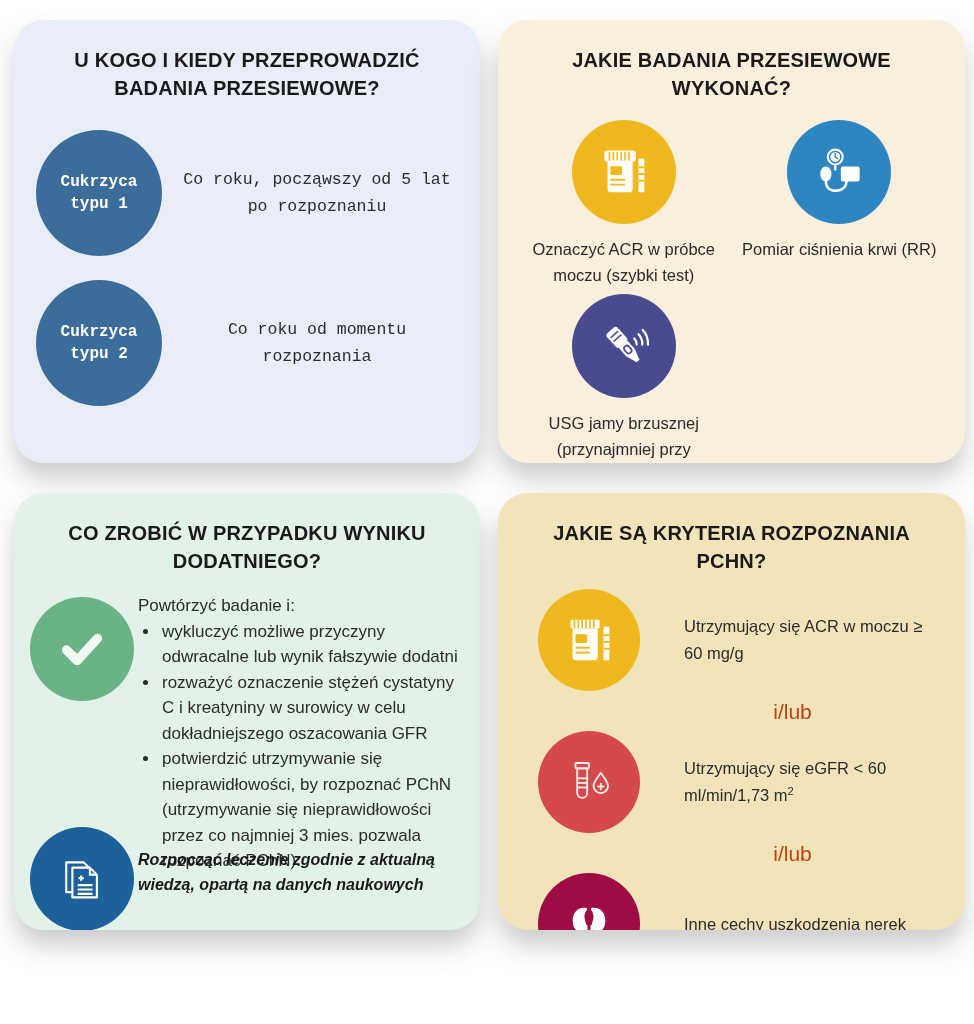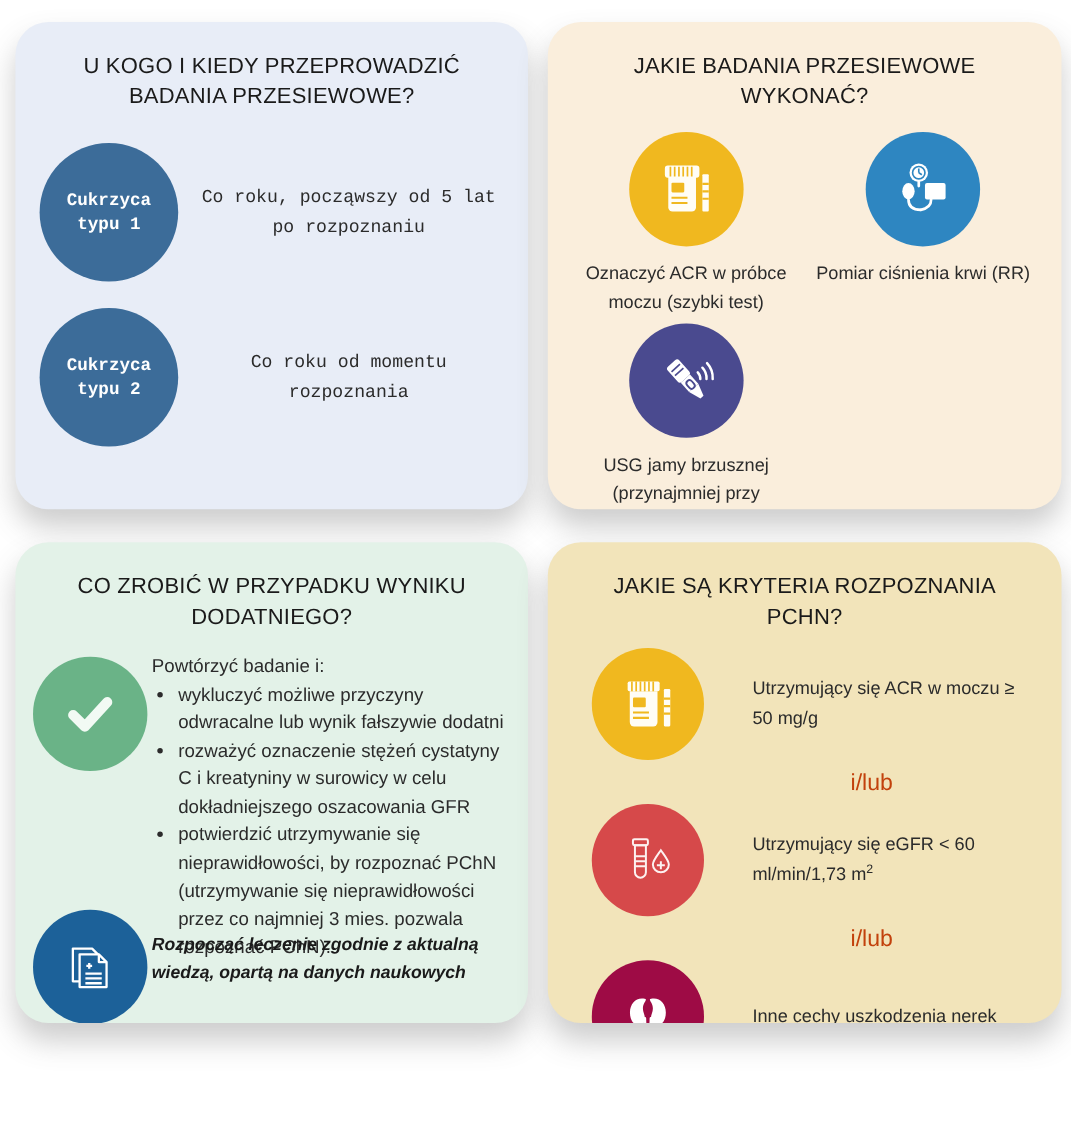--- a/index.html
+++ b/index.html
@@ -31,21 +31,21 @@
   }
 
   
   #panel-screening-who   { left: 14px;  top: 20px;  width: 466px; height: 443px; background: #e8edf7; }
   #panel-screening-tests { left: 498px; top: 20px;  width: 467px; height: 443px; background: #faeedc; }
   #panel-positive-result { left: 14px;  top: 493px; width: 466px; height: 437px; background: #e3f2e8; }
   #panel-criteria        { left: 498px; top: 493px; width: 467px; height: 437px; background: #f2e4ba; }
 
   .panel-title {
     text-align: center;
-    font-weight: normal;
+    font-weight: bold;
     font-size: 20px;
     line-height: 28px;
     letter-spacing: 0.2px;
     color: #1a1a1a;
     padding: 26px 34px 0 34px;
     margin: 0;
   }
 
   
   .dm-rows { margin-top: 16px; font-family: Liberation Mono, monospace; }
@@ -375,21 +375,21 @@
                 <line x1="17" y1="11" x2="17" y2="20"></line>
                 <line x1="21" y1="11" x2="21" y2="20"></line>
                 <line x1="25" y1="11" x2="25" y2="20"></line>
                 <line x1="29" y1="11" x2="29" y2="20"></line>
                 <line x1="33" y1="11" x2="33" y2="20"></line>
                 <line x1="37" y1="11" x2="37" y2="20"></line>
               </g>
             </g>
           </svg>
         </div>
-        <div class="crit-text">Utrzymujący się ACR w moczu ≥ 50 mg/g</div>
+        <div class="crit-text">Utrzymujący się ACR w moczu ≥ 60 mg/g</div>
       </div>
 
       <div class="crit-sep">i/lub</div>
 
       <div class="crit-row">
         <div class="crit-icon" style="background:#d6494a">
           <svg viewBox="0 0 64 64" width="58" height="58" aria-hidden="true">
             <g fill="none" stroke="#fdf1f0" stroke-width="2">
               <rect x="17" y="11" width="15" height="6" rx="1.5"></rect>
               <path d="M19 17h11v27a5.5 5.5 0 0 1-11 0z"></path>

